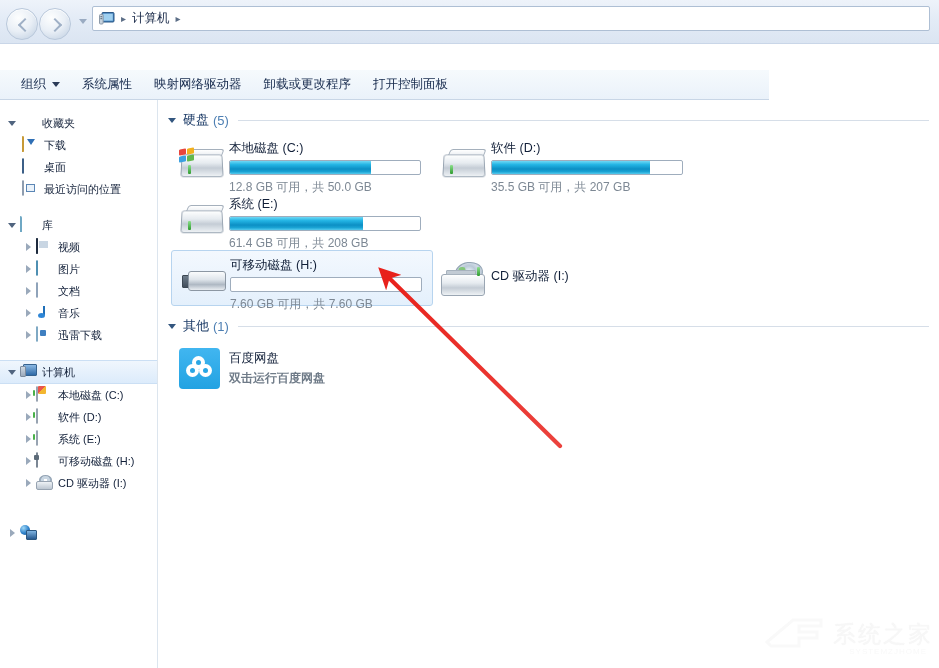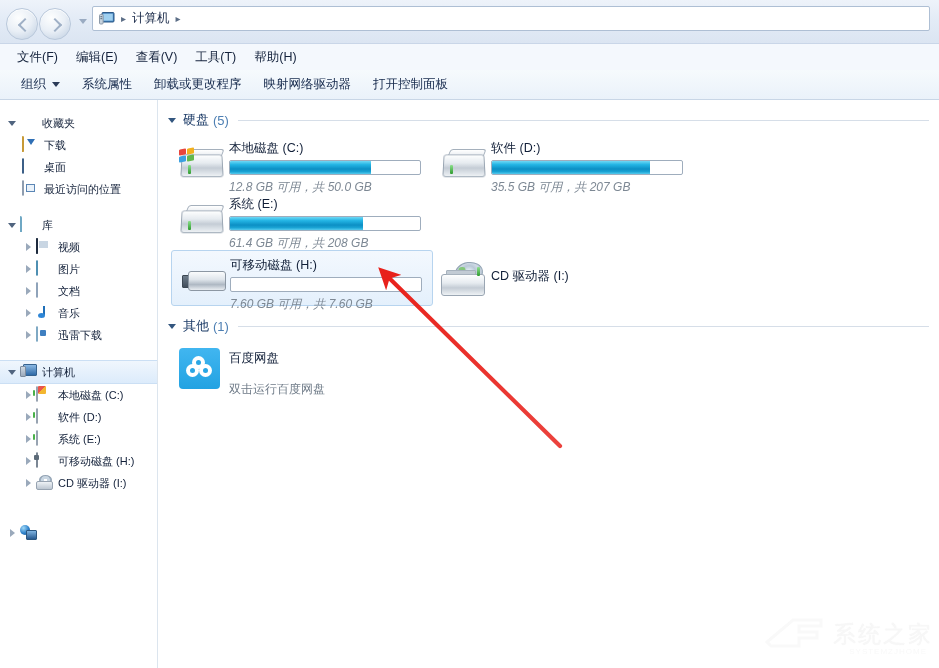--- a/index.html
+++ b/index.html
@@ -54,21 +54,21 @@
   .menubar{
     position:absolute;left:0;top:44px;width:939px;height:26px;
     background:#f4f8fd;
     box-sizing:border-box;
     display:flex;align-items:center;padding-left:8px;
   }
   .menuitem{font-size:12.5px;color:#14223c;padding:3px 9px;white-space:nowrap;cursor:default;}
 
   
   .cmdbar{
-    position:absolute;left:0;top:70px;width:939px;height:30px;
+    position:absolute;left:0;top:70px;width:769px;height:30px;
     background:linear-gradient(to bottom,#f6fafd 0%,#eaf2fa 100%);
     border-bottom:1px solid #c8d6e6;
     box-sizing:border-box;
     display:flex;align-items:center;padding-left:10px;
   }
   .cmditem{font-size:12.5px;color:#15294c;padding:4px 11px;white-space:nowrap;cursor:default;display:flex;align-items:center;gap:6px;}
   .caret-dn{width:0;height:0;border-left:4px solid transparent;border-right:4px solid transparent;border-top:5px solid #2b3b58;}
 
   
   .navpane{
@@ -160,22 +160,22 @@
     width:262px;height:56px;box-sizing:border-box;
     padding:4px 4px 4px 4px;cursor:default;
   }
   .tile.selected{
     background:linear-gradient(to bottom,#f3f8fe 0%,#e4f0fc 100%);
     border:1px solid #b7d4ef;border-radius:3px;
   }
   .tile .tileicon{width:54px;height:46px;flex:0 0 auto;position:relative;}
   .tile .tileinfo{flex:1 1 auto;padding-top:2px;min-width:0;}
   .tile .tname{font-size:12.5px;color:#111f38;white-space:nowrap;margin-bottom:3px;}
-  .tile .tsub{font-size:12px;color:#7d8894;white-space:nowrap;margin-top:4px;font-style:italic;}
-  .tile .tdesc{font-size:12px;color:#6f7b88;white-space:nowrap;margin-top:14px;}
+  .tile .tsub{font-size:12px;color:#7d8894;white-space:nowrap;margin-top:4px;}
+  .tile .tdesc{font-size:12px;color:#6f7b88;white-space:nowrap;margin-top:3px;font-weight:bold;}
 
   
   .bigdrive{position:absolute;left:4px;top:10px;width:46px;height:30px;}
   .bigdrive .body{
     position:absolute;left:2px;top:6px;width:40px;height:21px;border-radius:3px;
     background:linear-gradient(to bottom,#fdfefe 0%,#e6ebf0 38%,#c4ccd5 62%,#eef2f5 100%);
     border:1px solid #9aa6b3;
     box-shadow:inset 0 1px 0 rgba(255,255,255,.9);
     transform:perspective(40px) rotateX(6deg);
   }
@@ -272,36 +272,29 @@
           <rect x="1.4" y="4" width="1.8" height="1.2" fill="#6d7c8c"></rect>
           <rect x="1.4" y="6" width="1.8" height="1.2" fill="#6d7c8c"></rect>
         </svg>
       </span>
       <span class="crumb-sep">▸</span>
       <span class="crumb">计算机</span>
       <span class="crumb-sep">▸</span>
     </div>
   </div>
 
-  <div class="menubar">
-    <span class="menuitem">文件(F)</span>
-    <span class="menuitem">编辑(E)</span>
-    <span class="menuitem">查看(V)</span>
-    <span class="menuitem">工具(T)</span>
-    <span class="menuitem">帮助(H)</span>
-  </div>
 
   <div class="cmdbar">
     <span class="cmditem">
       <span>组织</span>
       <span class="caret-dn"></span>
     </span>
     <span class="cmditem">系统属性</span>
+    <span class="cmditem">映射网络驱动器</span>
     <span class="cmditem">卸载或更改程序</span>
-    <span class="cmditem">映射网络驱动器</span>
     <span class="cmditem">打开控制面板</span>
   </div>
 
   <div class="navpane">
     <div class="tree">
 
       <div class="node indent1">
         <span class="expander open">
             <span class="tri"></span>
           </span>

